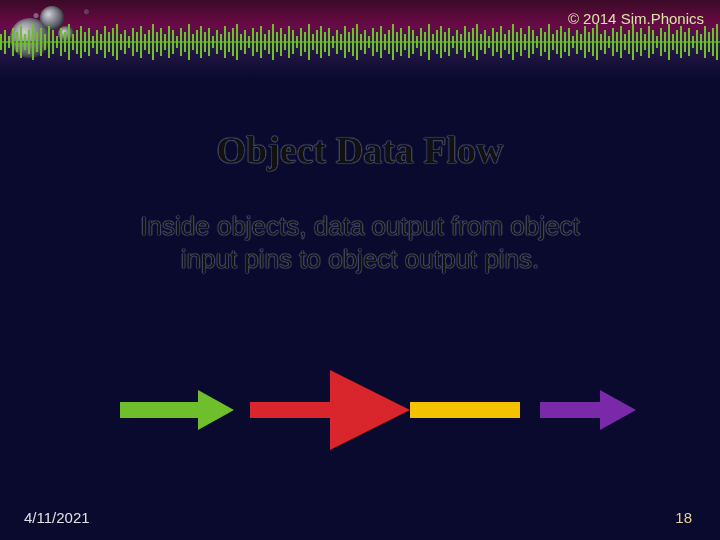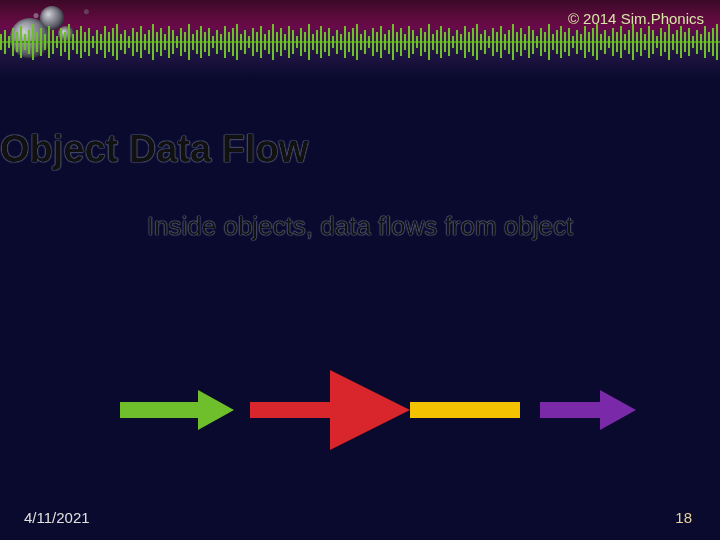--- a/index.html
+++ b/index.html
@@ -56,22 +56,22 @@
     left: 0;
     bottom: 14px;
     width: 100%;
     height: 44px;
   }
   .title {
     position: absolute;
     top: 128px;
     left: 0;
     width: 100%;
-    text-align: left;
-    font-family: Liberation Sans, sans-serif;
+    text-align: center;
+    font-family: Liberation Serif, serif;
     font-size: 38px;
     color: #111;
     text-shadow: 0 0 2px #4a5a8a, 0 0 1px #fff;
   }
   .body-text {
     position: absolute;
     top: 210px;
     left: 0;
     width: 100%;
     text-align: center;
@@ -296,21 +296,22 @@
         <rect x="708" y="12" width="2" height="20"></rect>
         <rect x="712" y="8" width="2" height="28"></rect>
         <rect x="716" y="4" width="2" height="36"></rect>
     </g>
   </svg>
 </div>
 
 <h1 class="title">Object Data Flow</h1>
 
 <div class="body-text">
-  <span>Inside objects, data flows from object</span><br>
+  <span>Inside objects, data output from object</span><br>
+  <span>input pins to  object output pins.</span>
 </div>
 
 <svg class="arrows" viewBox="0 0 720 120">
 
   <g>
     <rect x="120" y="52" width="78" height="16" fill="#6fbf2d"></rect>
     <polygon points="198,40 198,80 234,60" fill="#6fbf2d"></polygon>
   </g>
 
   <g>

